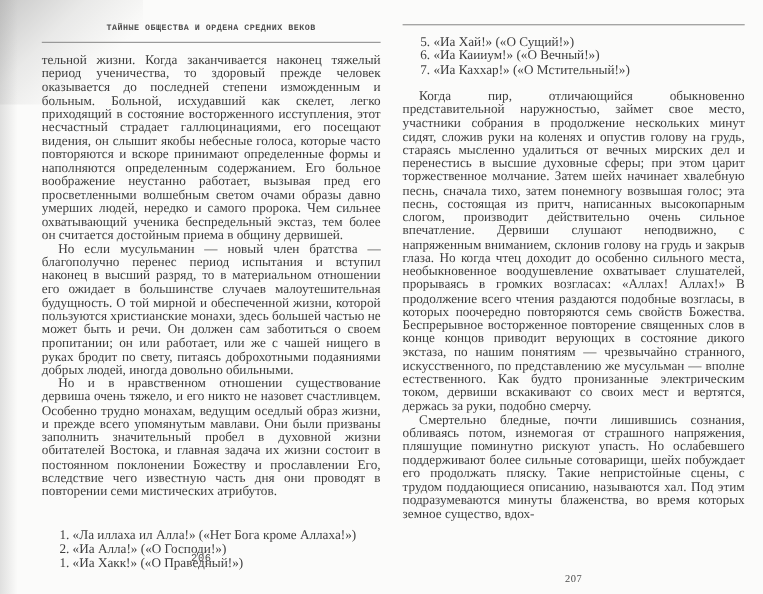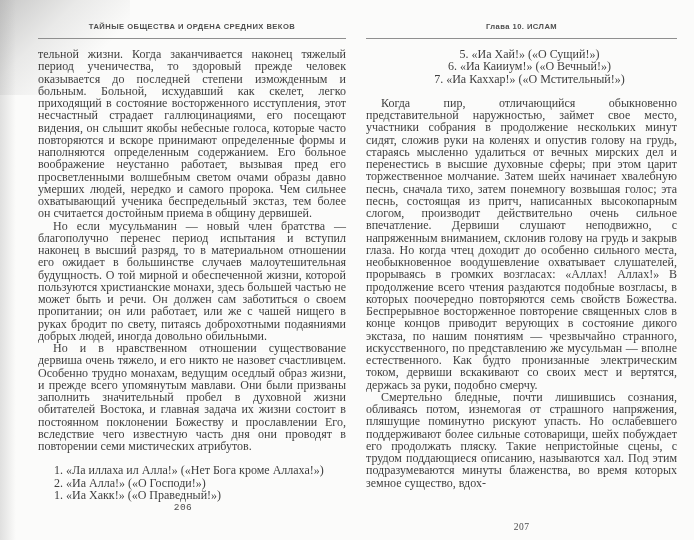--- a/index.html
+++ b/index.html
@@ -28,21 +28,21 @@
     pointer-events: none;
   }
   .page-col {
     position: absolute;
     top: 22px;
   }
   .left-col  { left: 38px;  width: 308px; }
   .right-col { left: 366px; width: 311px; }
   .running-head {
     text-align: center;
-    font-family: Liberation Sans, sans-serif;
+    font-family: Liberation Mono, monospace;
     font-weight: bold;
     font-size: 7.6px;
     letter-spacing: 0.45px;
     color: #4e4e4e;
     line-height: 9px;
     margin-bottom: 7px;
     white-space: nowrap;
   }
   .head-rule {
     border: 0;
@@ -54,26 +54,26 @@
     line-height: 12.25px;
     color: #3e3e3e;
     text-align: justify;
   }
   .body-text p {
     margin: 0;
     text-indent: 15px;
   }
   .body-text p.no-indent { text-indent: 0; }
   .dhikr-list {
-    margin-top: 12px;
+    margin-top: 28px;
     padding-left: 16px;
     text-align: left;
   }
   .dhikr-list .list-item { white-space: nowrap; }
-  .right-col .dhikr-list { margin-top: 0; margin-bottom: 12px; text-align: center; }
+  .right-col .dhikr-list { margin-top: 0; margin-bottom: 12px; }
   .page-number {
     position: absolute;
     top: 502px;
     font-size: 9.5px;
     color: #4a4a4a;
     text-align: center;
     letter-spacing: 0.5px;
   }
   .page-number.left  { left: 38px;  width: 290px; font-family: Liberation Mono, monospace; }
   .page-number.right { left: 366px; width: 311px; margin-top: 20px; }
@@ -93,21 +93,20 @@
     <p>Но и в нравственном отношении существование дервиша очень тяжело, и его никто не назовет счастливцем. Особенно трудно монахам, ведущим оседлый образ жизни, и прежде всего упомянутым мавлави. Они были призваны заполнить значительный пробел в духовной жизни обитателей Востока, и главная задача их жизни состоит в постоянном поклонении Божеству и прославлении Его, вследствие чего известную часть дня они проводят в повторении семи мистических атрибутов.</p>
     <div class="dhikr-list">
       <div class="list-item">1. «Ла иллаха ил Алла!» («Нет Бога кроме Аллаха!»)</div>
       <div class="list-item">2. «Иа Алла!» («О Господи!»)</div>
       <div class="list-item">1. «Иа Хакк!» («О Праведный!»)</div>
     </div>
   </div>
 </div>
 
 <div class="page-col right-col">
-  <div class="running-head">Глава 10. ИСЛАМ</div>
   <hr class="head-rule">
   <div class="body-text">
     <div class="dhikr-list">
       <div class="list-item">5. «Иа Хай!» («О Сущий!»)</div>
       <div class="list-item">6. «Иа Каииум!» («О Вечный!»)</div>
       <div class="list-item">7. «Иа Каххар!» («О Мстительный!»)</div>
     </div>
     <p>Когда пир, отличающийся обыкновенно представительной наружностью, займет свое место, участники собрания в продолжение нескольких минут сидят, сложив руки на коленях и опустив голову на грудь, стараясь мысленно удалиться от вечных мирских дел и перенестись в высшие духовные сферы; при этом царит торжественное молчание. Затем шейх начинает хвалебную песнь, сначала тихо, затем понемногу возвышая голос; эта песнь, состоящая из притч, написанных высокопарным слогом, производит действительно очень сильное впечатление. Дервиши слушают неподвижно, с напряженным вниманием, склонив голову на грудь и закрыв глаза. Но когда чтец доходит до особенно сильного места, необыкновенное воодушевление охватывает слушателей, прорываясь в громких возгласах: «Аллах! Аллах!» В продолжение всего чтения раздаются подобные возгласы, в которых поочередно повторяются семь свойств Божества. Беспрерывное восторженное повторение священных слов в конце концов приводит верующих в состояние дикого экстаза, по нашим понятиям — чрезвычайно странного, искусственного, по представлению же мусульман — вполне естественного. Как будто пронизанные электрическим током, дервиши вскакивают со своих мест и вертятся, держась за руки, подобно смерчу.</p>
     <p>Смертельно бледные, почти лишившись сознания, обливаясь потом, изнемогая от страшного напряжения, пляшущие поминутно рискуют упасть. Но ослабевшего поддерживают более сильные сотоварищи, шейх побуждает его продолжать пляску. Такие непристойные сцены, с трудом поддающиеся описанию, называются хал. Под этим подразумеваются минуты блаженства, во время которых земное существо, вдох-</p>
   </div>

